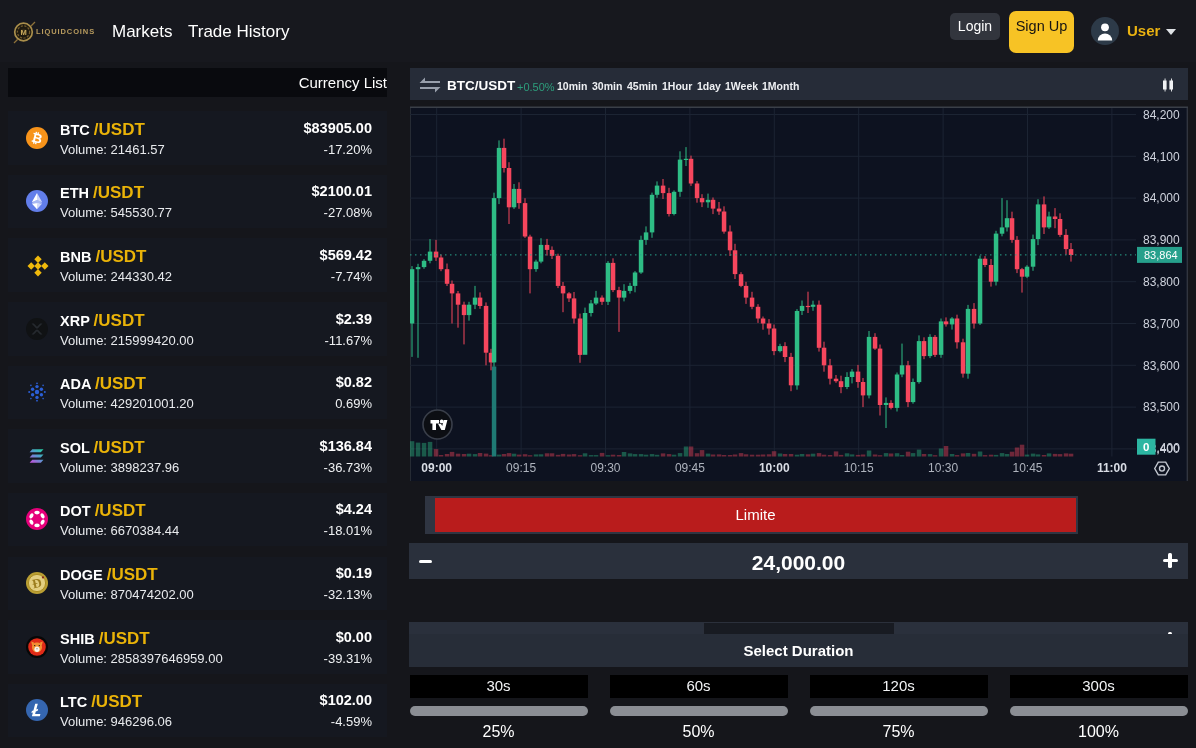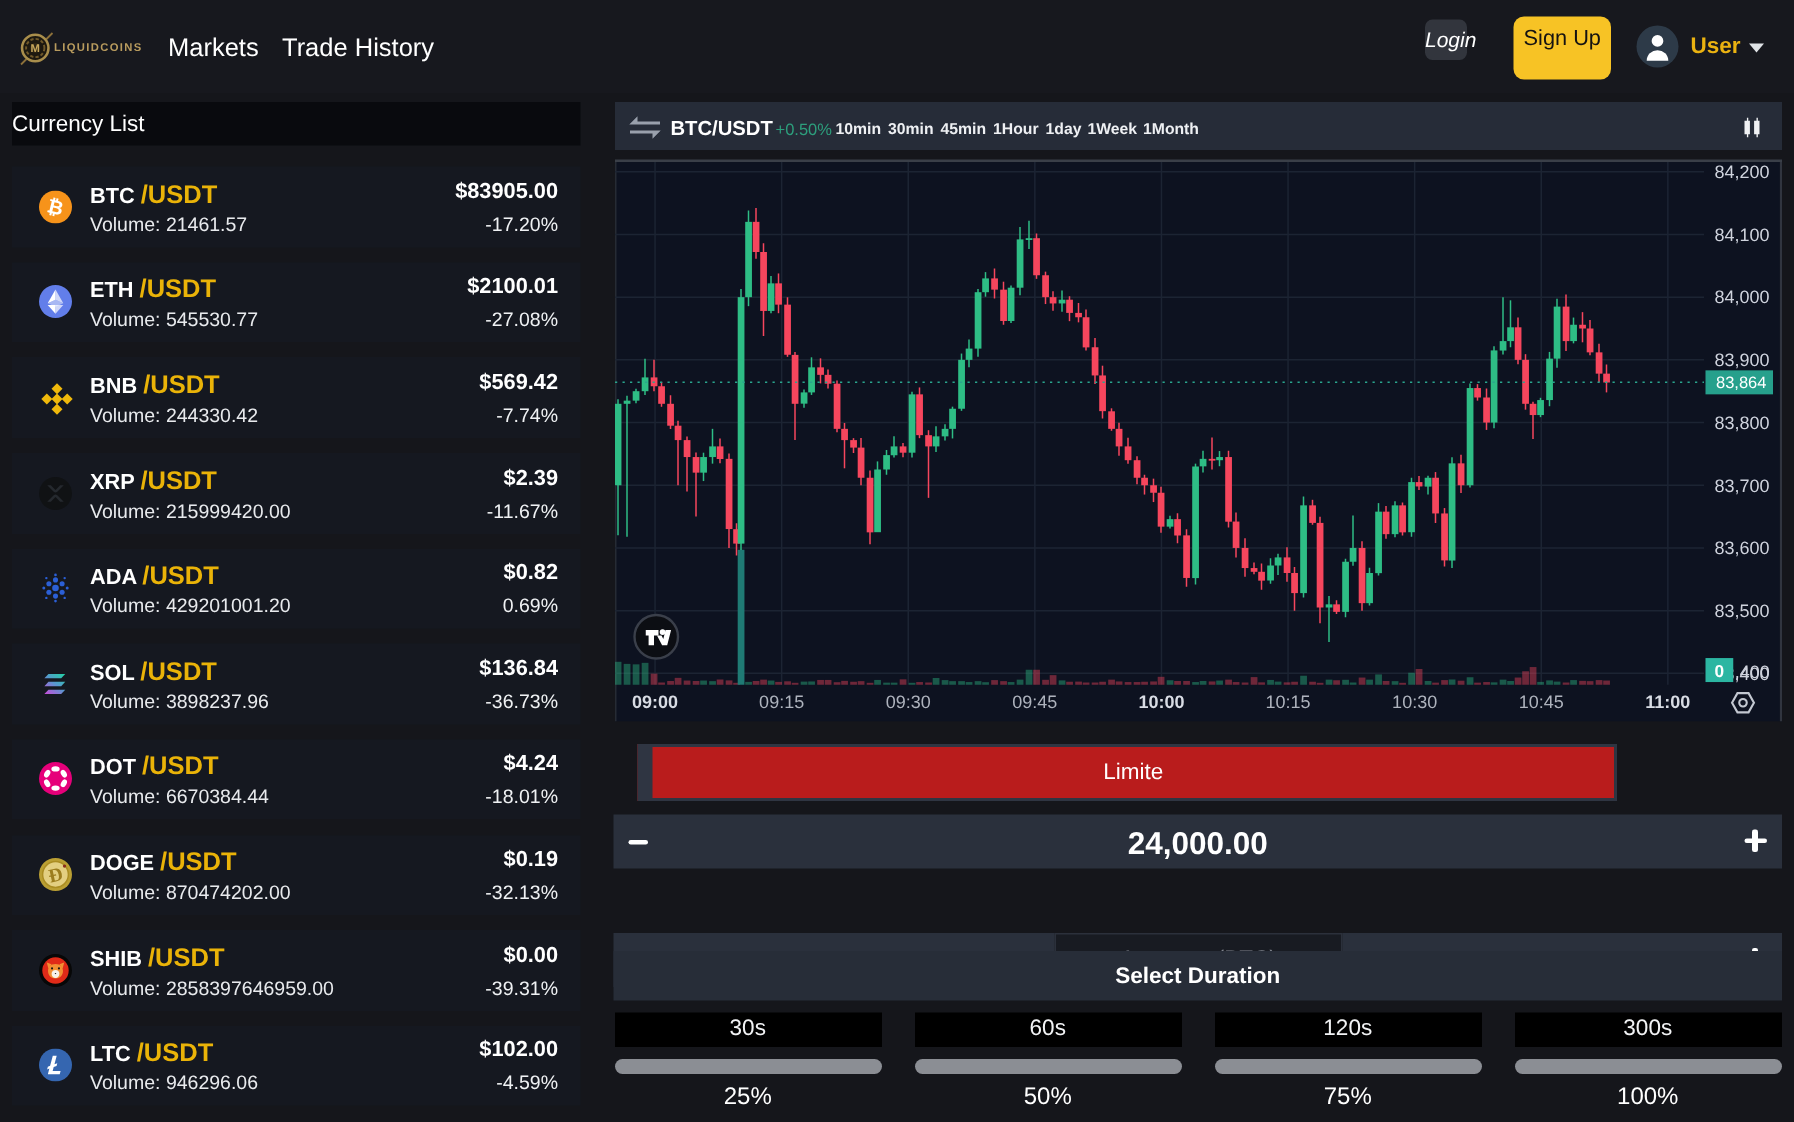--- a/index.html
+++ b/index.html
@@ -1,27 +1,27 @@
 <!DOCTYPE html>
 <html><head><meta charset="utf-8">
 <style>
 * { margin:0; padding:0; box-sizing:border-box; }
 html,body { width:1196px; height:748px; background:#15161b; font-family:"Liberation Sans", sans-serif; overflow:hidden; position:relative; }
 
 #nav { position:absolute; left:0; top:0; width:1196px; height:62px; background:#17181e; }
 #logo { position:absolute; left:11px; top:19px; width:26px; height:26px; }
 #logotxt { position:absolute; left:36px; top:27px; font-size:7.5px; letter-spacing:0.9px; color:#b89b5e; font-weight:bold; }
 .navlink { position:absolute; top:22px; color:#fff; font-size:17px; }
-#login { position:absolute; left:950px; top:13px; width:28px; height:27px; background:#32353d; border-radius:5px; color:#fff; font-size:14px; text-align:center; line-height:27px;font-style:italic; }
+#login { position:absolute; left:950px; top:13px; width:50px; height:27px; background:#32353d; border-radius:5px; color:#fff; font-size:14px; text-align:center; line-height:27px; }
 #signup { position:absolute; left:1009px; top:11px; width:65px; height:42px; background:#f7c325; border-radius:7px; color:#151312; font-size:14.5px; text-align:center; line-height:30px; }
 #avatar { position:absolute; left:1091px; top:17px; width:28px; height:28px; border-radius:50%; background:#2d3a48; overflow:hidden; }
 #user { position:absolute; left:1127px; top:22px; color:#eab211; font-size:15px; font-weight:bold; }
 #caret { position:absolute; left:1166px; top:28.5px; width:0; height:0; border-left:5px solid transparent; border-right:5px solid transparent; border-top:6px solid #dfe2e6; }
 
-#clhead { position:absolute; left:8px; top:68px; width:379px; height:29px; background:#090a0e; color:#fff; font-size:15px; text-align:left; line-height:29px; }
+#clhead { position:absolute; left:8px; top:68px; width:379px; height:29px; background:#090a0e; color:#fff; font-size:15px; text-align:right; line-height:29px; }
 .crow { position:absolute; left:8px; width:379px; height:53.5px; background:#151820; }
 .cicon { position:absolute; left:18px; top:15.5px; width:22px; height:22px; }
 .cname { position:absolute; left:52px; top:8.5px; color:#fff; font-size:14.5px; font-weight:bold; }
 .usdt { color:#eab308; font-size:17px; }
 .cvol { position:absolute; left:52px; top:30.5px; color:#e8eaed; font-size:13px; }
 .cprice { position:absolute; right:15px; top:8.5px; color:#fff; font-size:14.5px; font-weight:bold; }
 .cpct { position:absolute; right:15px; top:30.5px; color:#eff1f3; font-size:13px; }
 
 #chead { position:absolute; left:410px; top:68px; width:778px; height:32px; background:#262c38; }
 #pair { position:absolute; left:37px; top:9.5px; color:#fff; font-size:13.5px; font-weight:bold; }

